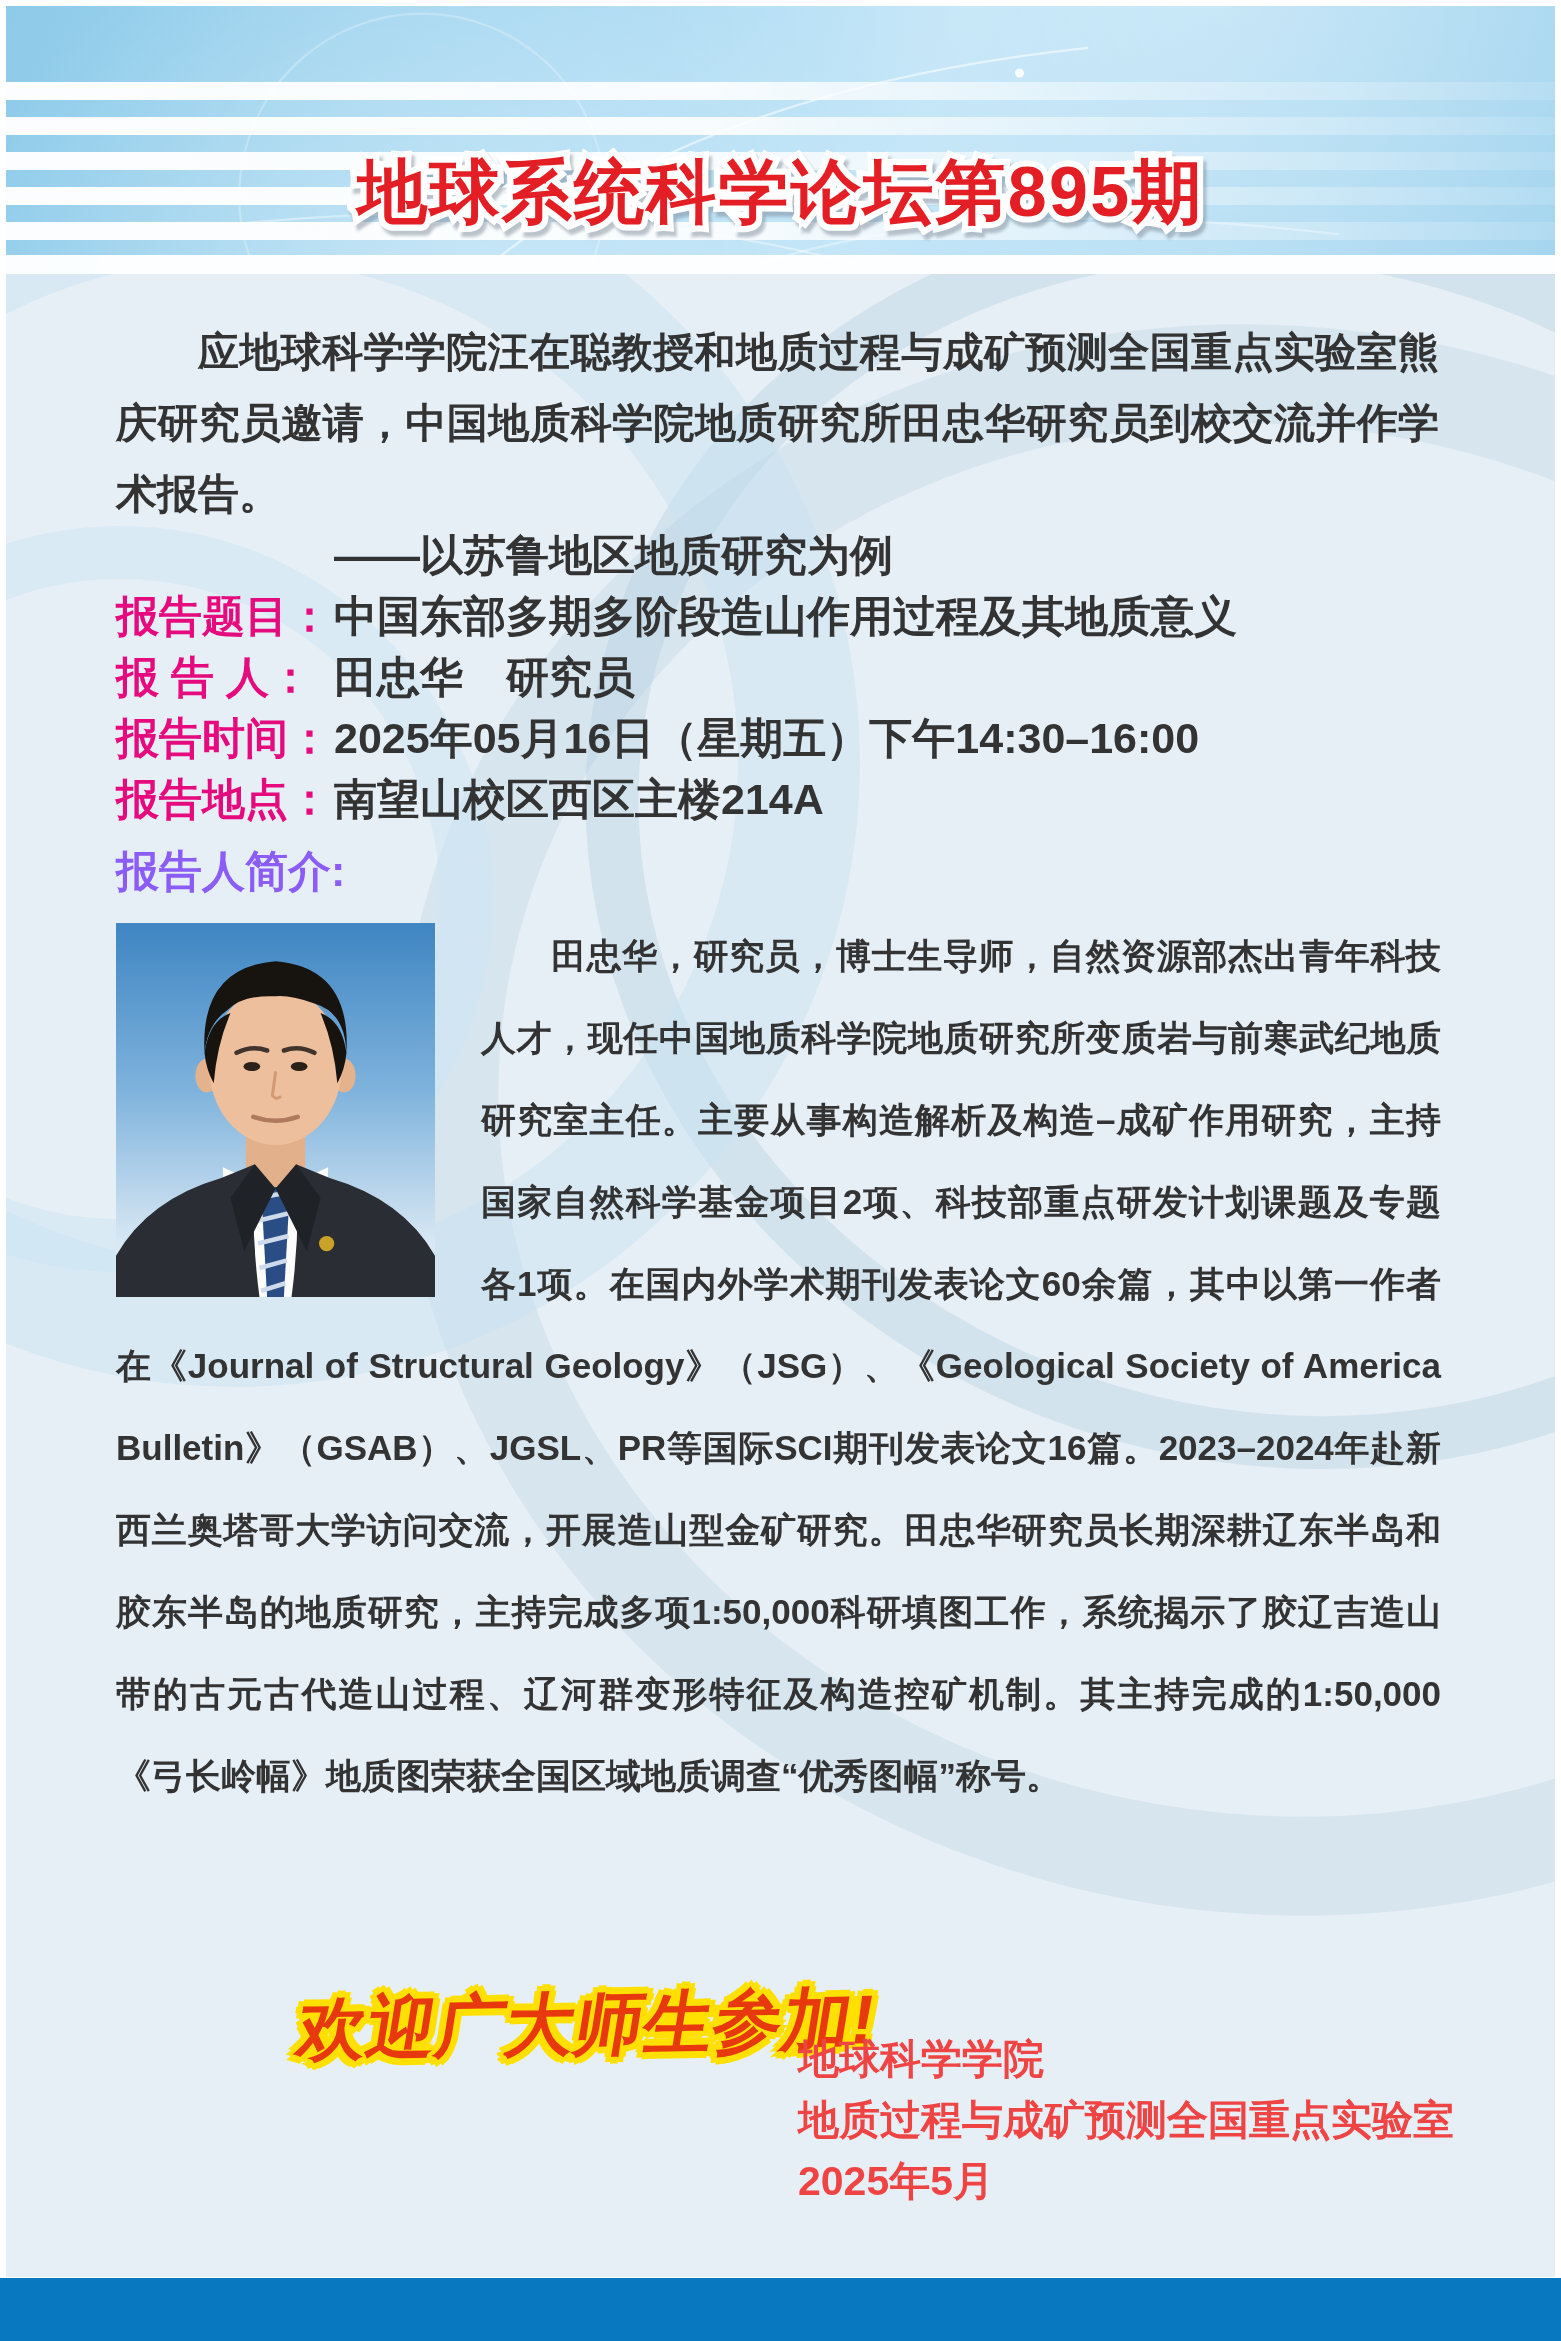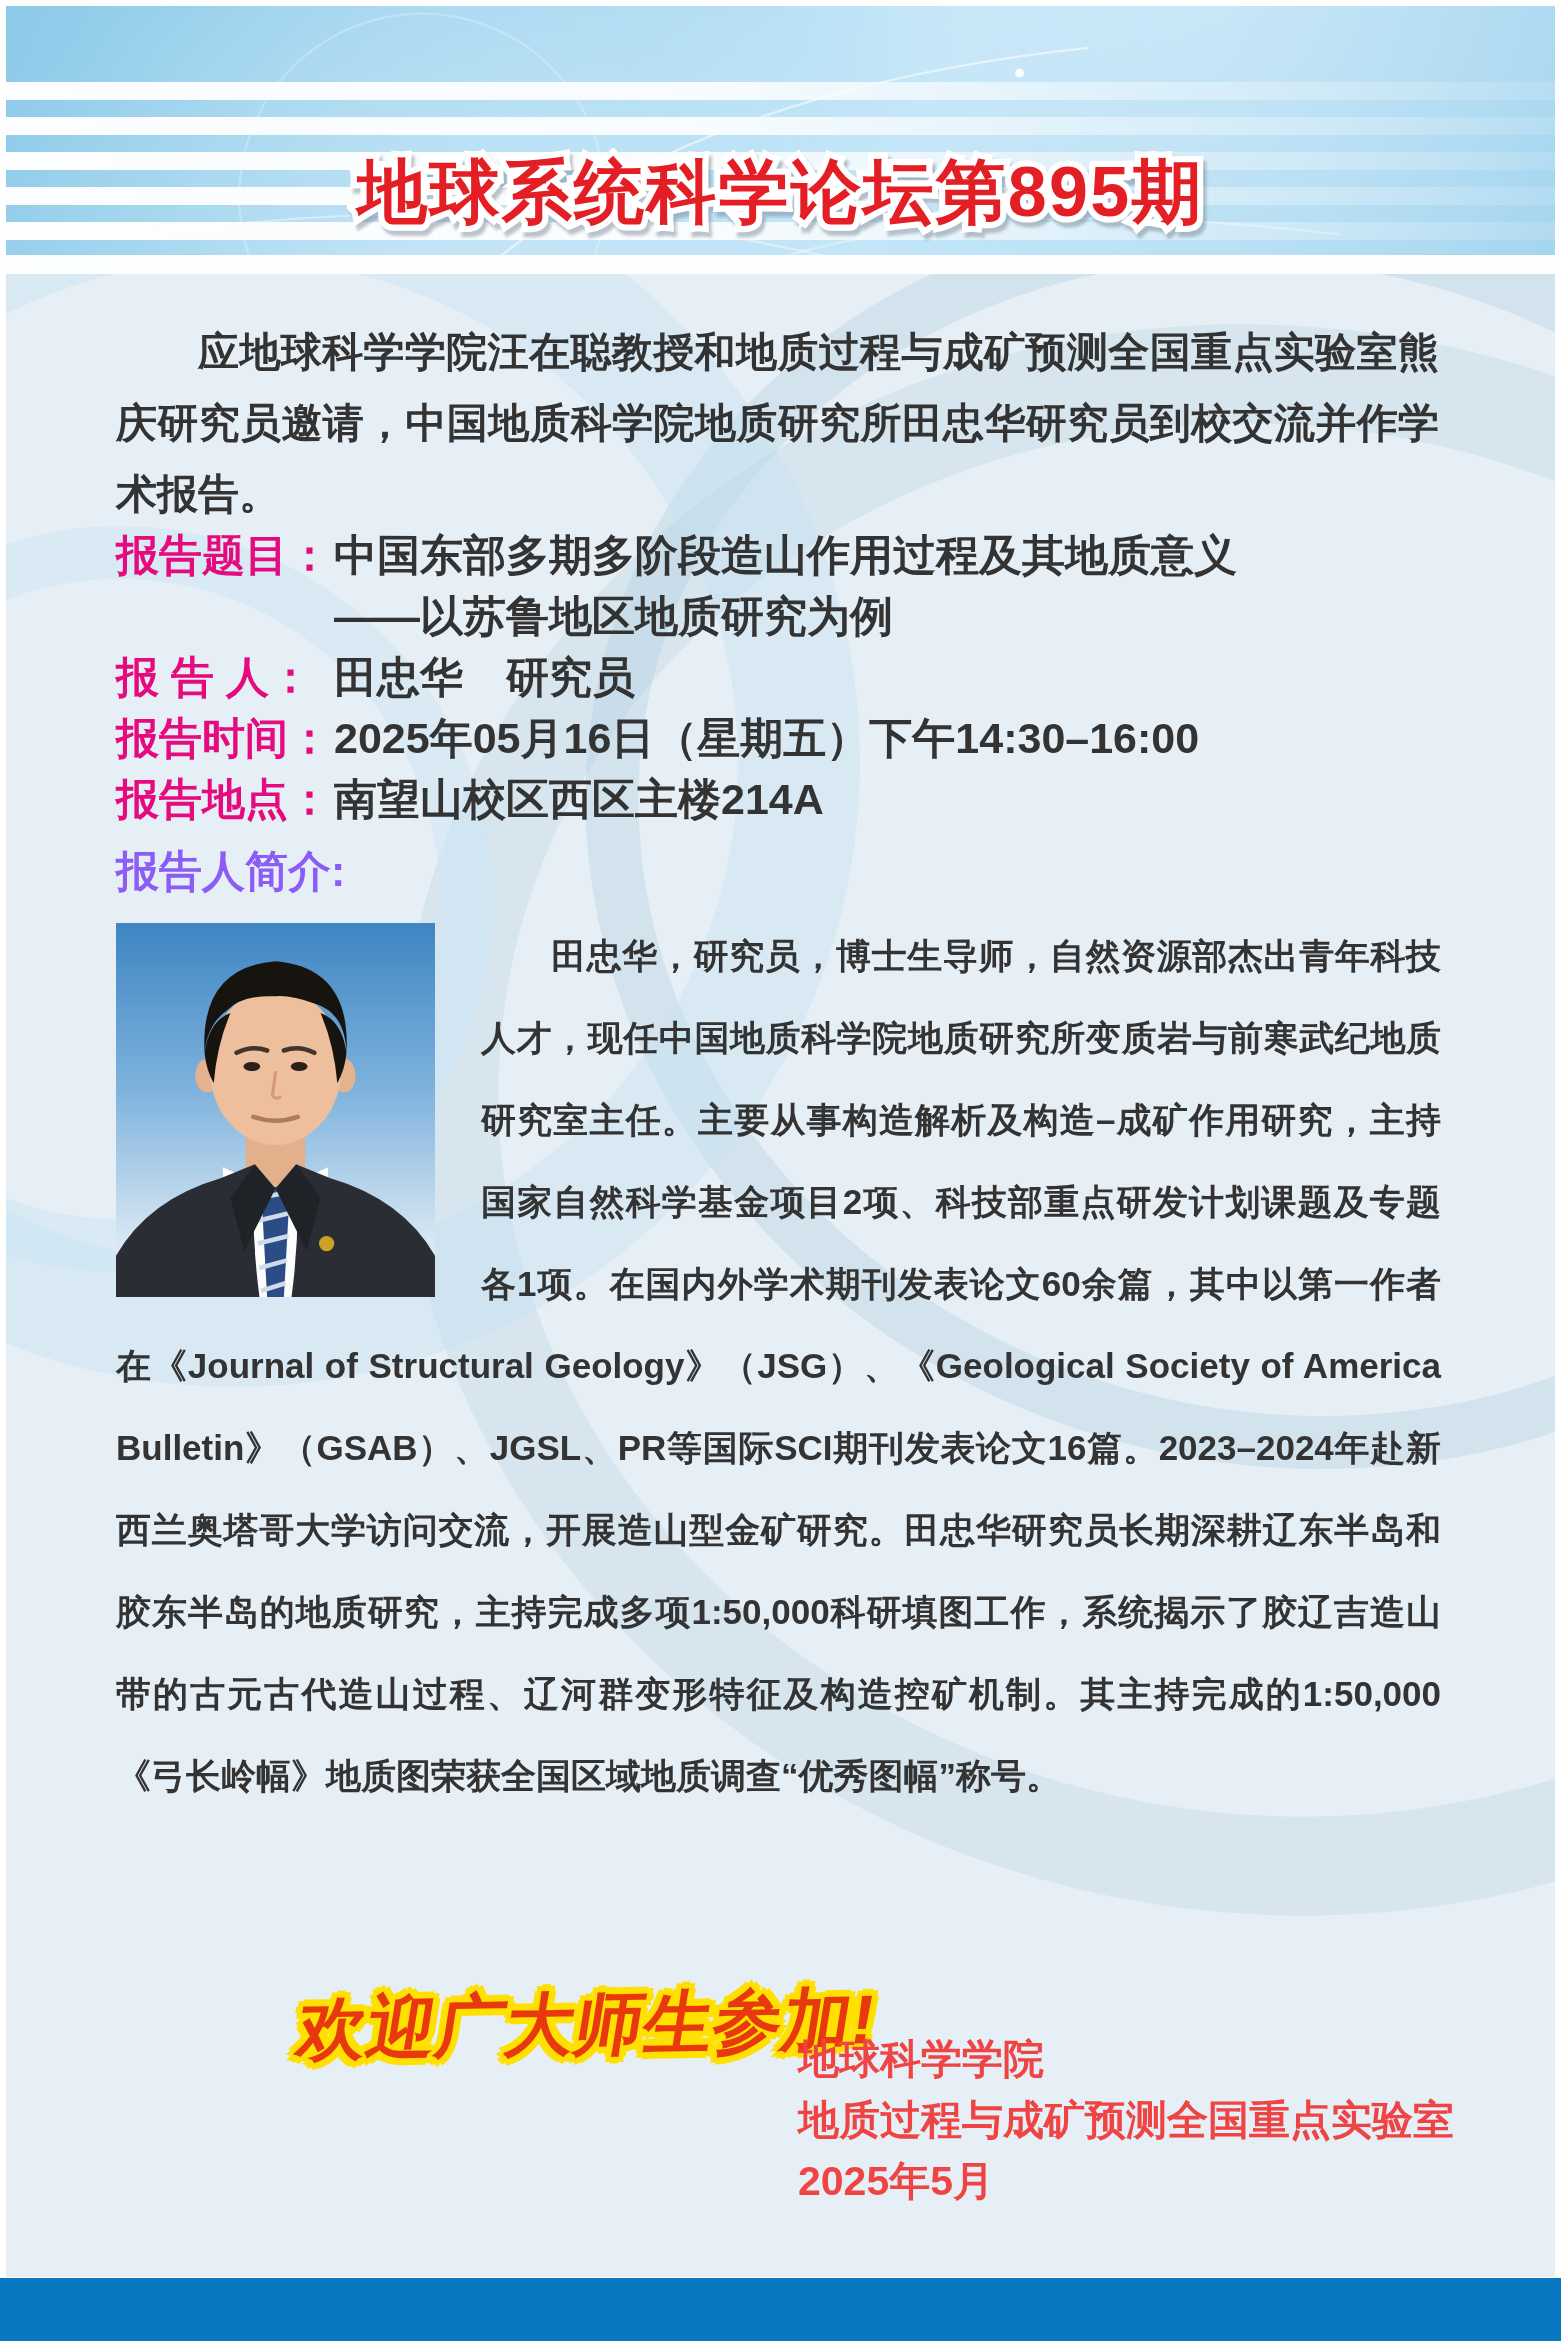--- a/index.html
+++ b/index.html
@@ -88,26 +88,26 @@
     <div class="swirl swirl-b"></div>
     <div class="swirl swirl-a"></div>
     <div class="swirl swirl-c"></div>
     <div class="swirl swirl-d"></div>
   </div>
 
   <p class="intro txt">应地球科学学院汪在聪教授和地质过程与成矿预测全国重点实验室熊庆研究员邀请，中国地质科学院地质研究所田忠华研究员到校交流并作学术报告。</p>
 
   <div class="details">
     <div class="detail-row">
+      <span class="detail-label"></span>
+      <span class="detail-value">——以苏鲁地区地质研究为例</span>
+    </div>
+    <div class="detail-row">
       <span class="detail-label">报告题目：</span>
       <span class="detail-value">中国东部多期多阶段造山作用过程及其地质意义</span>
-    </div>
-    <div class="detail-row">
-      <span class="detail-label"></span>
-      <span class="detail-value">——以苏鲁地区地质研究为例</span>
     </div>
     <div class="detail-row">
       <span class="detail-label">报 告 人：</span>
       <span class="detail-value">田忠华　研究员</span>
     </div>
     <div class="detail-row">
       <span class="detail-label">报告时间：</span>
       <span class="detail-value">2025年05月16日（星期五）下午14:30–16:00</span>
     </div>
     <div class="detail-row">

